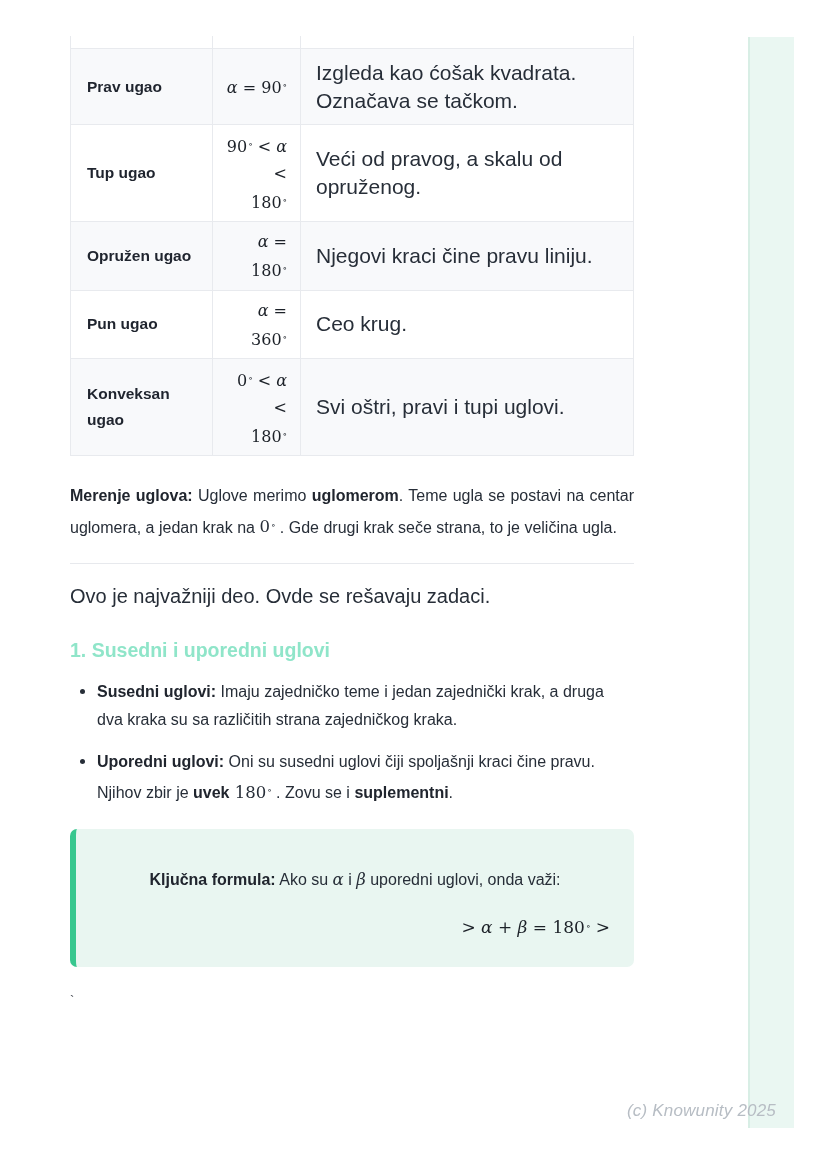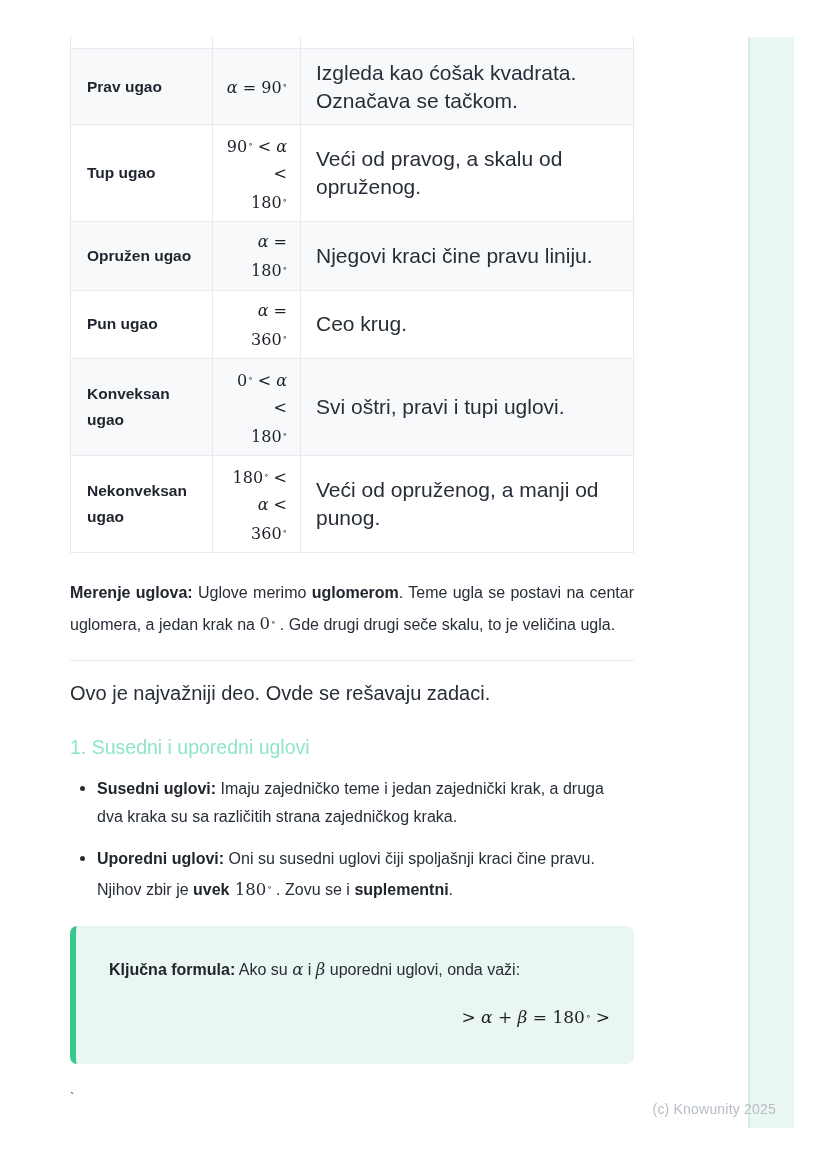--- a/index.html
+++ b/index.html
@@ -31,48 +31,48 @@
 
   
   p.merenje{margin:26px 0 0;font-size:16px;line-height:28.5px;text-align:justify;}
   b{color:#20252e;}
   .imath{font-family:"DejaVu Serif","Liberation Serif",serif;font-size:16.5px;}
   hr.divider{border:none;border-top:1px solid #e7e9ed;margin:21px 0 0;}
 
   h2.section-title{margin:27px 0 0;font-size:25px;line-height:30px;font-weight:700;
     color:var(--accent-heading,#8fe5c9);letter-spacing:0.2px;}
   p.intro{margin:18px 0 0;font-size:20px;line-height:28px;}
-  h3.sub-title{margin:27px 0 0;font-size:19.5px;line-height:26px;font-weight:400;
+  h3.sub-title{margin:27px 0 0;font-size:19.5px;line-height:26px;font-weight:700;
     color:var(--accent-heading,#8fe5c9);}
 
   ul.angle-bullets{margin:15px 0 4px;padding:0 0 0 27px;list-style:none;}
   ul.angle-bullets li{position:relative;font-size:16px;line-height:28.5px;margin:0 0 13px;}
   ul.angle-bullets li:last-child{margin-bottom:0;}
   ul.angle-bullets li::before{
     content:"";position:absolute;left:-17px;top:11px;width:5px;height:5px;border-radius:50%;background:#272e38;
   }
 
   
   .callout{
     margin-top:22px;height:138px;box-sizing:border-box;
     background:var(--callout-bg,#e9f6f1);
     border-left:6px solid var(--callout-bar,#38c78f);
     border-radius:7px;padding:21px 24px 0;
   }
-  .callout-head{margin:9px;font-size:16px;line-height:28px;}
+  .callout-head{margin:16px;font-size:16px;line-height:28px;text-align:center;}
   .callout-formula{
     text-align:right;margin-top:23px;
     font-family:"DejaVu Serif","Liberation Serif",serif;font-size:17px;color:#1c2128;
   }
 
   .stray-char{margin-top:26px;font-size:13px;color:#4a4f57;}
 
   .footer{
     position:absolute;top:1101px;right:52px;z-index:3;
-    font-size:14px;color:#b7bdc4;letter-spacing:0.2px;
+    font-size:17px;color:#b7bdc4;letter-spacing:0.2px;font-style:italic;
   }
 </style>
 </head>
 <body>
 
 <div class="side-strip"></div>
 
 <div class="content">
 
   <table class="angles">
@@ -112,32 +112,24 @@
       <td class="cell-desc">Ceo krug.</td>
     </tr>
     <tr class="shade" style="height:80px;">
       <td class="cell-name">Konveksan ugao</td>
       <td class="cell-math">
             <span class="mline">0<sup class="deg">∘</sup> &lt; <i>α</i> &lt;</span>
             <span class="mline">180<sup class="deg">∘</sup></span>
           </td>
       <td class="cell-desc">Svi oštri, pravi i tupi uglovi.</td>
     </tr>
-    <tr style="height:80px;">
-      <td class="cell-name">Nekonveksan ugao</td>
-      <td class="cell-math">
-            <span class="mline">180<sup class="deg">∘</sup> &lt; <i>α</i> &lt;</span>
-            <span class="mline">360<sup class="deg">∘</sup></span>
-          </td>
-      <td class="cell-desc">Veći od opruženog, a manji od punog.</td>
-    </tr>
   </tbody>
     </table>
 
-  <p class="merenje"><b>Merenje uglova:</b><span> Uglove merimo </span><b>uglomerom</b><span>. Teme ugla se postavi na centar uglomera, a jedan krak na </span><span class="imath">0<sup class="deg">∘</sup></span><span> . Gde drugi drugi seče skalu, to je veličina ugla.</span></p>
+  <p class="merenje"><b>Merenje uglova:</b><span> Uglove merimo </span><b>uglomerom</b><span>. Teme ugla se postavi na centar uglomera, a jedan krak na </span><span class="imath">0<sup class="deg">∘</sup></span><span> . Gde drugi krak seče strana, to je veličina ugla.</span></p>
 
   <hr class="divider">
 
 
   <p class="intro">Ovo je najvažniji deo. Ovde se rešavaju zadaci.</p>
 
   <h3 class="sub-title">1. Susedni i uporedni uglovi</h3>
 
   <ul class="angle-bullets">
     <li><b>Susedni uglovi:</b><span> Imaju zajedničko teme i jedan zajednički krak, a druga dva kraka su sa različitih strana zajedničkog kraka.</span></li>

